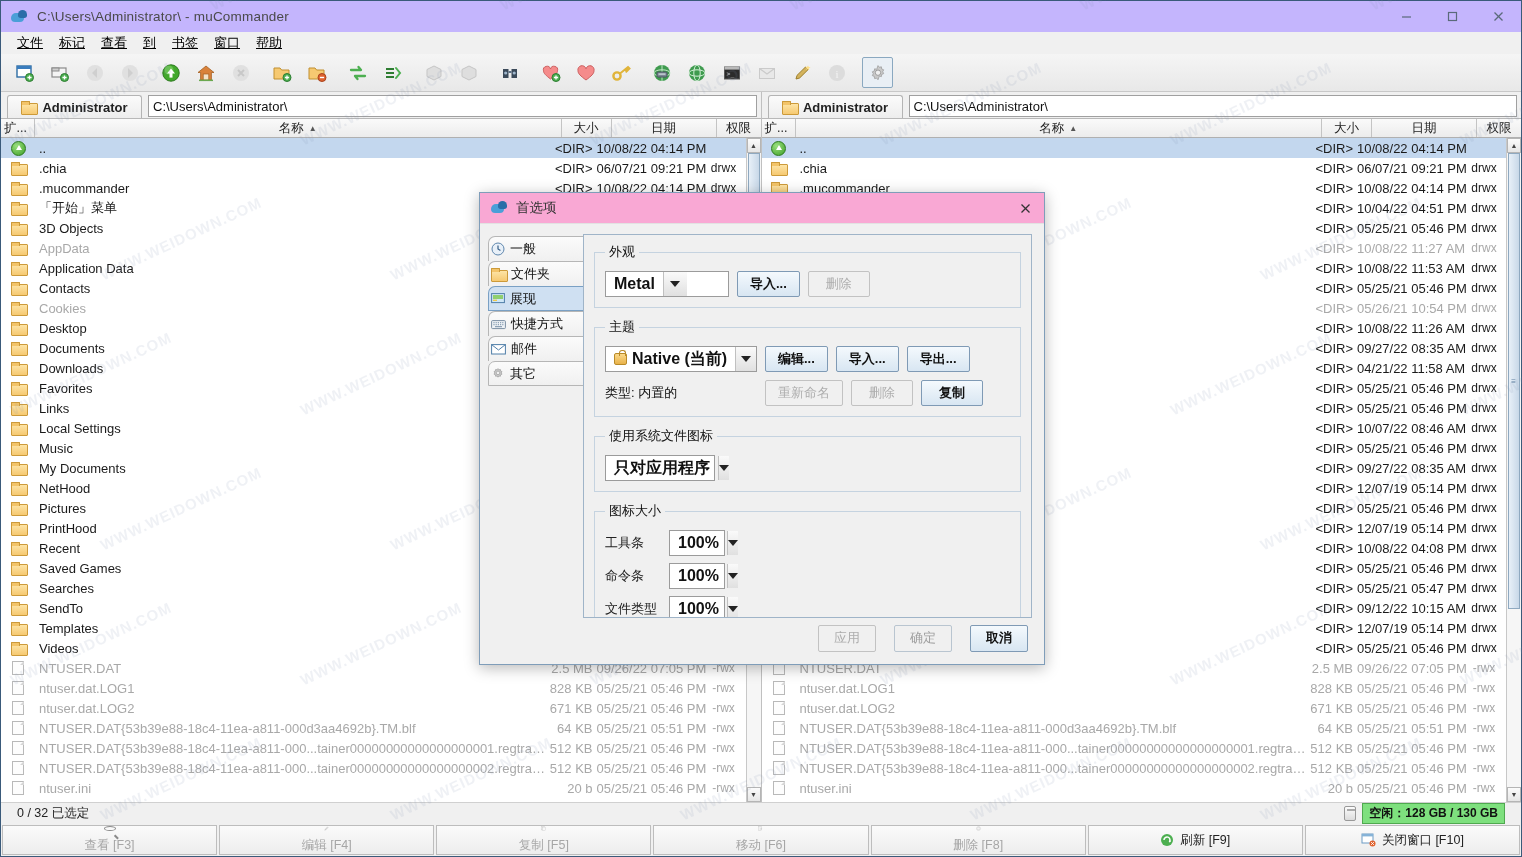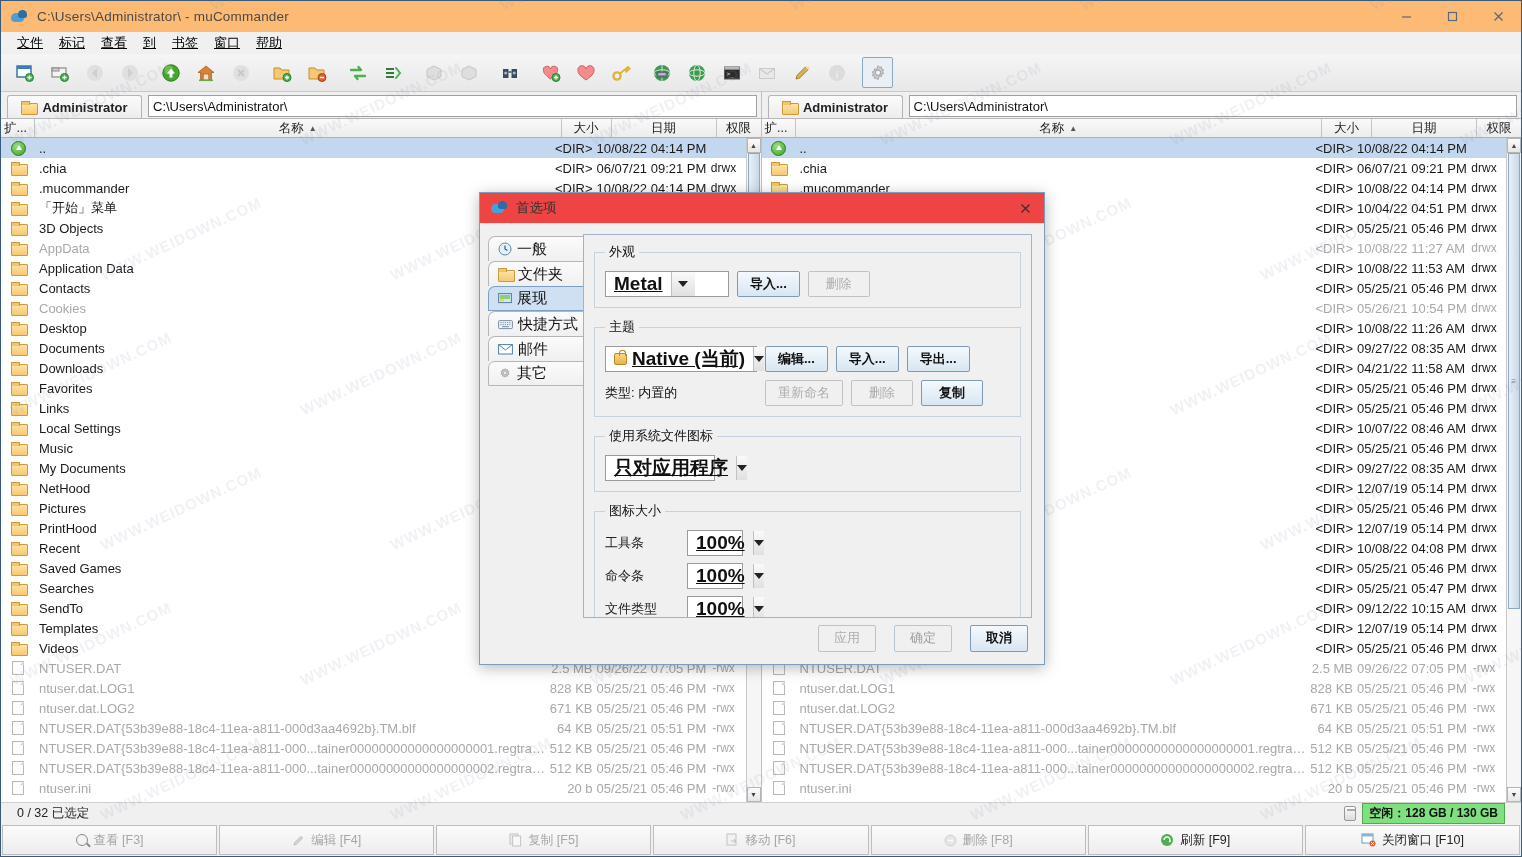--- a/index.html
+++ b/index.html
@@ -16,21 +16,21 @@
   }
   .app {
     position:absolute; inset:0;
     border:1px solid #3a5a7a;
     background:#f0f0f0;
     display:flex; flex-direction:column;
   }
   
   .titlebar {
     height:31px; flex:0 0 31px;
-    background:#fdba74;
+    background:#c4b5fd;
     display:flex; align-items:center;
     position:relative;
   }
   .title-icon {
     width:18px; height:18px; margin-left:9px; margin-right:9px;
     position:relative;
   }
   .title-icon .b1 {
     position:absolute; left:1px; top:5px; width:13px; height:9px;
     background:#4a9fd8; border-radius:6px 6px 5px 5px;
@@ -179,50 +179,50 @@
     background:#7ee07e; border:1px solid #4fa94f; padding:1px 6px; font-size:12px; font-weight:bold; color:#111;
   }
   
   .fnbar { height:32px; flex:0 0 32px; display:flex; background:#f0f0f0; }
   .fn {
     flex:1 1 0; margin:1px; border:1px solid #bdbdbd;
     background:linear-gradient(#fbfbfb,#ededed);
     display:flex; align-items:center; justify-content:center; gap:6px;
     font-size:12.5px; color:#222;
   }
-  .fn.dis { color:#a6a6a6; }
+  .fn.dis { color:#a6a6a6;flex-direction:column; }
   
   .wm {
     position:absolute; inset:0; pointer-events:none; overflow:hidden; z-index:60;
   }
   .wm span {
     position:absolute; color:rgba(130,150,175,.13); font-size:15px; font-weight:bold;
     transform:rotate(-25deg); white-space:nowrap; letter-spacing:1px;
   }
   .dialog {
     position:absolute; left:479px; top:192px; width:566px; height:473px;
     background:#f0f0f0; border:1px solid #7f9db9;
     box-shadow:0 3px 14px rgba(0,0,0,.28);
     display:flex; flex-direction:column; z-index:90;
   }
   .dlg-title {
-    height:31px; flex:0 0 31px; background:#ef4444; display:flex; align-items:center;
+    height:31px; flex:0 0 31px; background:#f9a8d4; display:flex; align-items:center;
     position:relative; border-bottom:1px solid #e2e2e2;
   }
   .dlg-title .title-icon { margin-left:10px; margin-right:8px; }
   .dlg-title-text { font-size:13.5px; color:#333; }
   .dlg-close {
     position:absolute; right:4px; top:3px; width:30px; height:25px;
     display:flex; align-items:center; justify-content:center; color:#333;
   }
   .dlg-body { flex:1; display:flex; padding:10px 12px 0 8px; min-height:0; }
   .tabcol { width:95px; flex:0 0 95px; display:flex; flex-direction:column; gap:0px; padding-top:2px;}
   .vtab {
-    height:25px; display:flex; align-items:center; gap:5px; padding-left:9px;
-    font-size:15px; color:#111;
+    height:25px; display:flex; align-items:center; gap:5px; padding-left:2px;
+    font-size:13px; color:#111;
     background:linear-gradient(#fbfbfb,#f0f0f0);
     border:1px solid #b6b6b6; border-bottom:none;
     border-radius:7px 0 0 0;
     margin-right:-1px;
   }
   .vtab:last-child { border-bottom:1px solid #b6b6b6; }
   .vtab.active {
     background:#cfe0f2; border:1px solid #7aa0c4; border-right:none; font-weight:normal;
   }
   .tabpane {
@@ -230,21 +230,21 @@
     padding:8px 10px; display:flex; flex-direction:column; gap:10px; overflow:hidden;
   }
   fieldset.grp {
     border:1px solid #c5d3e0; margin:0; padding:10px 10px 10px 10px; min-width:0;
   }
   fieldset.grp > legend { font-size:13px; padding:0 4px; color:#111; }
   .rowflex { display:flex; align-items:center; gap:8px; }
   .combo {
     display:flex; align-items:stretch; border:1px solid #9b9b9b; background:#fff; height:26px;
   }
-  .combo .cval { padding:4px 8px; display:flex; align-items:center; font-size:19px; font-weight:bold; color:#111; white-space:nowrap; gap:5px;text-decoration:underline;}
+  .combo .cval { padding:4px 8px; display:flex; align-items:center; font-size:16px; font-weight:bold; color:#111; white-space:nowrap; gap:5px;}
   .combo .carr {
     width:24px; border-left:1px solid #c0c0c0;
     background:linear-gradient(#fafafa,#e0e0e0);
     display:flex; align-items:center; justify-content:center;
   }
   .combo .carr i {
     border-left:5px solid transparent; border-right:5px solid transparent;
     border-top:6px solid #222; display:block;
   }
   .btn {
@@ -254,21 +254,21 @@
     font-size:13px; font-weight:bold; color:#111;
     display:flex; align-items:center; justify-content:center; white-space:nowrap;
   }
   .btn.dis {
     border:1px solid #c2c2c2; color:#adadad; background:#f0f0f0; font-weight:normal;
   }
   .btn.plainoff { border:1px solid #b9c5d0; color:#9d9d9d; background:#f0f0f0; font-weight:normal;}
   .lockic { width:13px; height:12px; background:linear-gradient(#fbd98a,#e8b24a); border:1px solid #b98a28; border-radius:2px; position:relative;}
   .lockic::after{content:"";position:absolute;left:4px;top:-4px;width:5px;height:5px;border:1.5px solid #b98a28;border-bottom:none;border-radius:3px 3px 0 0;}
   .typeline { font-size:13px; color:#111; }
-  .szrow { display:flex; align-items:center; gap:28px; margin-bottom:7px; }
+  .szrow { display:flex; align-items:center; gap:10px; margin-bottom:7px; }
   .szrow .lbl { width:54px; flex:0 0 54px; font-size:13px; }
   .szcombo { width:56px;text-align:center; }
   .dlg-foot {
     height:46px; flex:0 0 46px; display:flex; align-items:center; justify-content:flex-end;
     gap:18px; padding:0 16px 6px 0;
   }
   .foot-btn { height:27px; min-width:58px; padding:0 14px; }
 </style>
 </head>
 <body>

